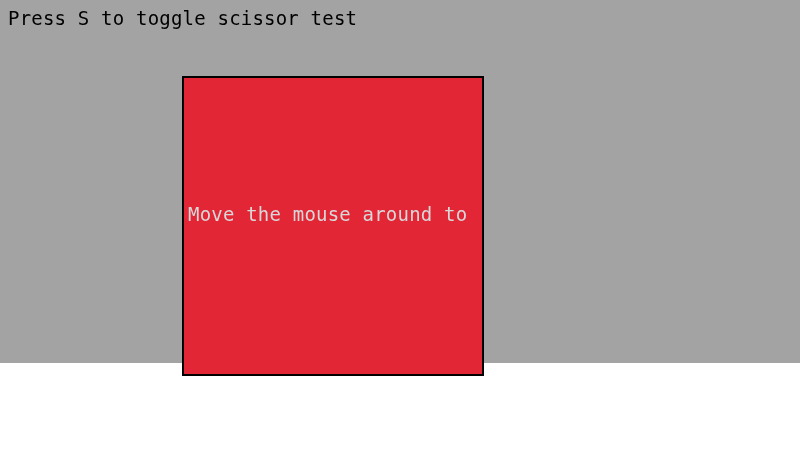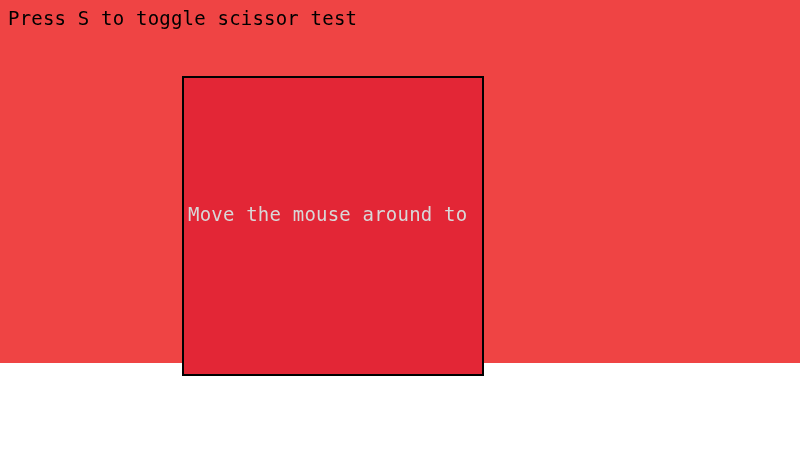--- a/index.html
+++ b/index.html
@@ -11,21 +11,21 @@
     width: 800px;
     height: 450px;
     overflow: hidden;
     font-family: "DejaVu Sans Mono", "Liberation Mono", monospace;
   }
 
   #canvas {
     position: relative;
     width: 800px;
     height: 363px;
-    background: #ef4444;
+    background: #a3a3a3;
   }
 
   
   #header-text {
     position: absolute;
     left: 8px;
     top: 7px;
     font-size: 19px;
     line-height: 22px;
     letter-spacing: 0.2px;

